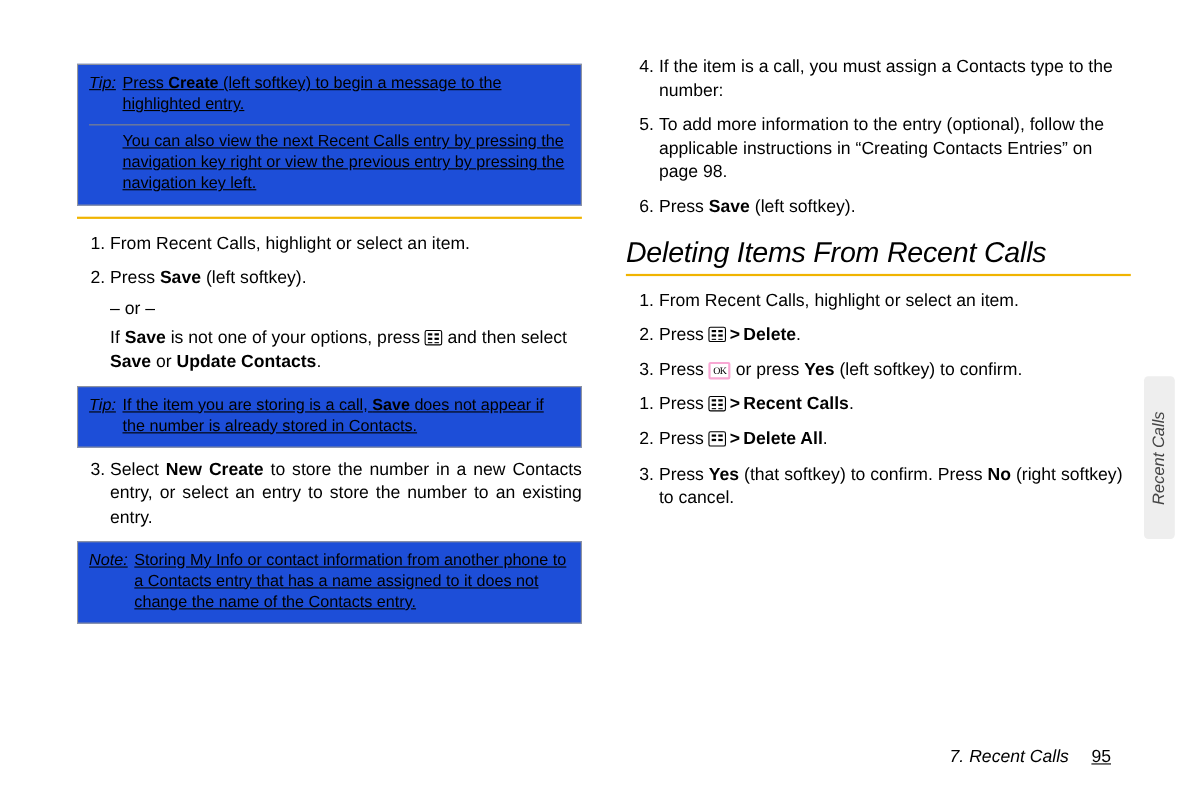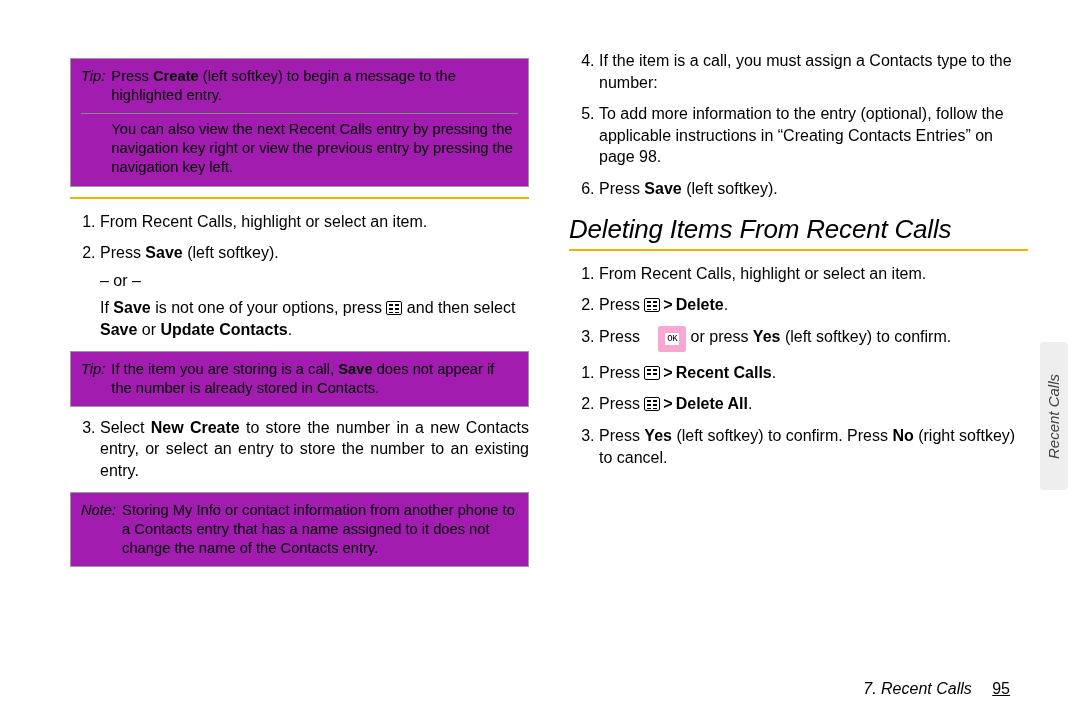--- a/index.html
+++ b/index.html
@@ -13,25 +13,26 @@
   }
   .page {
     display: flex;
     padding: 50px 52px 20px 70px;
     gap: 40px;
     height: 690px;
   }
   .col { flex: 1 1 0; min-width: 0; }
   .tipbox, .notebox {
     border: 1px solid #999;
-    background: #a21caf;
+    background: #1d4ed8;
     padding: 8px 10px 8px 10px;
     margin: 8px 0 10px 0;
     font-size: 14.7px;
     line-height: 1.3;
+    text-decoration: underline;
   }
   .tipbox .hr { border-top: 1px solid #888; margin: 8px 0 6px 0; }
   .tip-row, .note-row { display: flex; gap: 6px; }
   .tip-label, .note-label { font-style: italic; white-space: nowrap; }
   h2.section {
     font-style: italic;
     font-weight: normal;
     font-size: 26px;
     margin: 14px 0 2px 0;
     letter-spacing: -0.2px;
@@ -69,29 +70,28 @@
     background:
       linear-gradient(#000,#000) 0 0/4px 2px no-repeat,
       linear-gradient(#000,#000) 6px 0/4px 2px no-repeat,
       linear-gradient(#000,#000) 0 4px/4px 2px no-repeat,
       linear-gradient(#000,#000) 6px 4px/4px 2px no-repeat,
       linear-gradient(#000,#000) 0 8px/4px 2px no-repeat,
       linear-gradient(#000,#000) 6px 8px/4px 2px no-repeat;
   }
   .ok-icon {
     display: inline-block;
-    border: 7px solid #f9a8d4;
+    border: 2px solid #f9a8d4;
     border-radius: 2px;
     font-size: 9px;
     line-height: 12px;
     padding: 0 2px;
     vertical-align: 1px;
-    font-family: Liberation Mono, monospace;
+    font-family: Liberation Serif, serif;
     letter-spacing: -0.5px;
-    margin-left: 14px;
   }
   .gt { font-weight: bold; padding: 0 3px; }
   b { font-weight: bold; }
   .footer {
     position: absolute;
     right: 70px;
     bottom: 22px;
     font-size: 16px;
     font-style: italic;
   }
@@ -199,21 +199,21 @@
     </ol>
 
     <ol class="steps">
       <li>
         <span>Press </span><span class="menu-icon"></span><span class="gt">&gt;</span><b>Recent Calls</b><span>.</span>
       </li>
       <li>
         <span>Press </span><span class="menu-icon"></span><span class="gt">&gt;</span><b>Delete All</b><span>.</span>
       </li>
       <li>
-        <span>Press </span><b>Yes</b><span> (left softkey) to confirm. Press </span><b>No</b><span> (right softkey) to cancel.</span>
+        <span>Press </span><b>Yes</b><span> (that softkey) to confirm. Press </span><b>No</b><span> (right softkey) to cancel.</span>
       </li>
     </ol>
   </div>
 </div>
 
 <div class="footer">
   <span>7. Recent Calls</span>
   <span class="pnum">95</span>
 </div>
 

